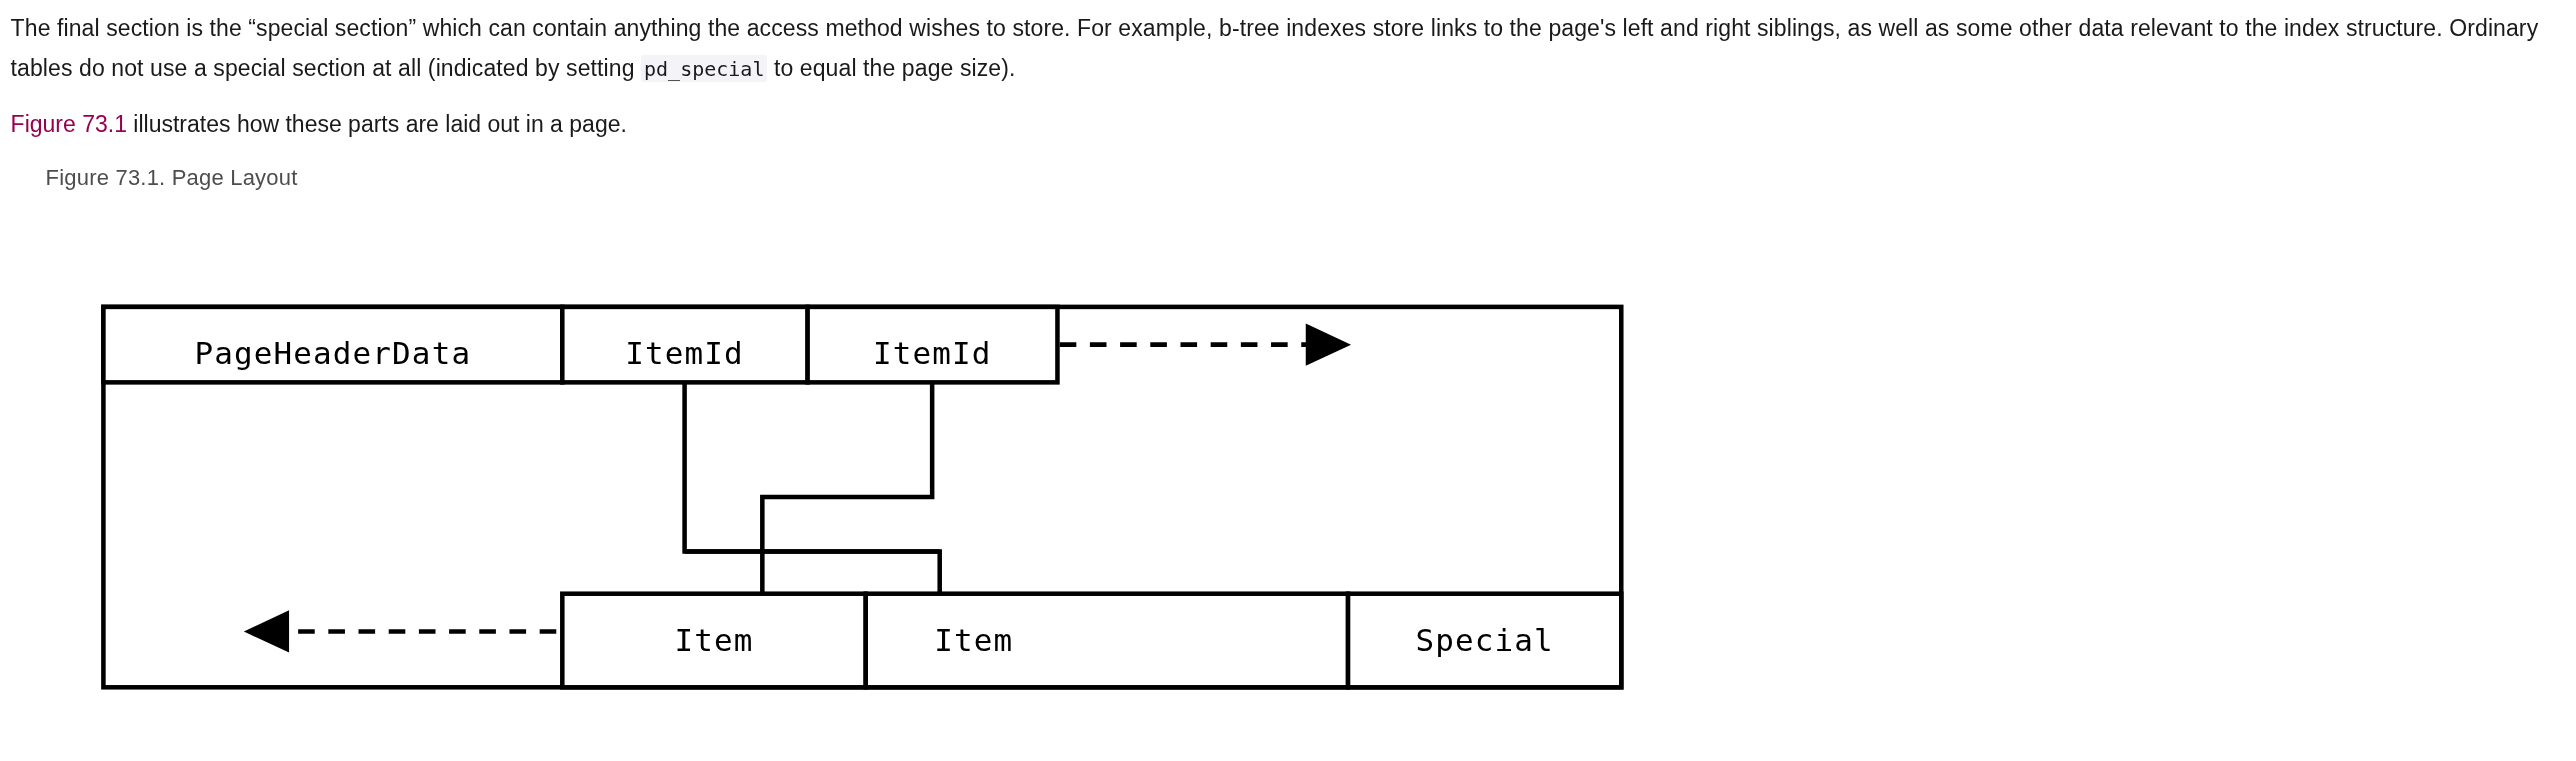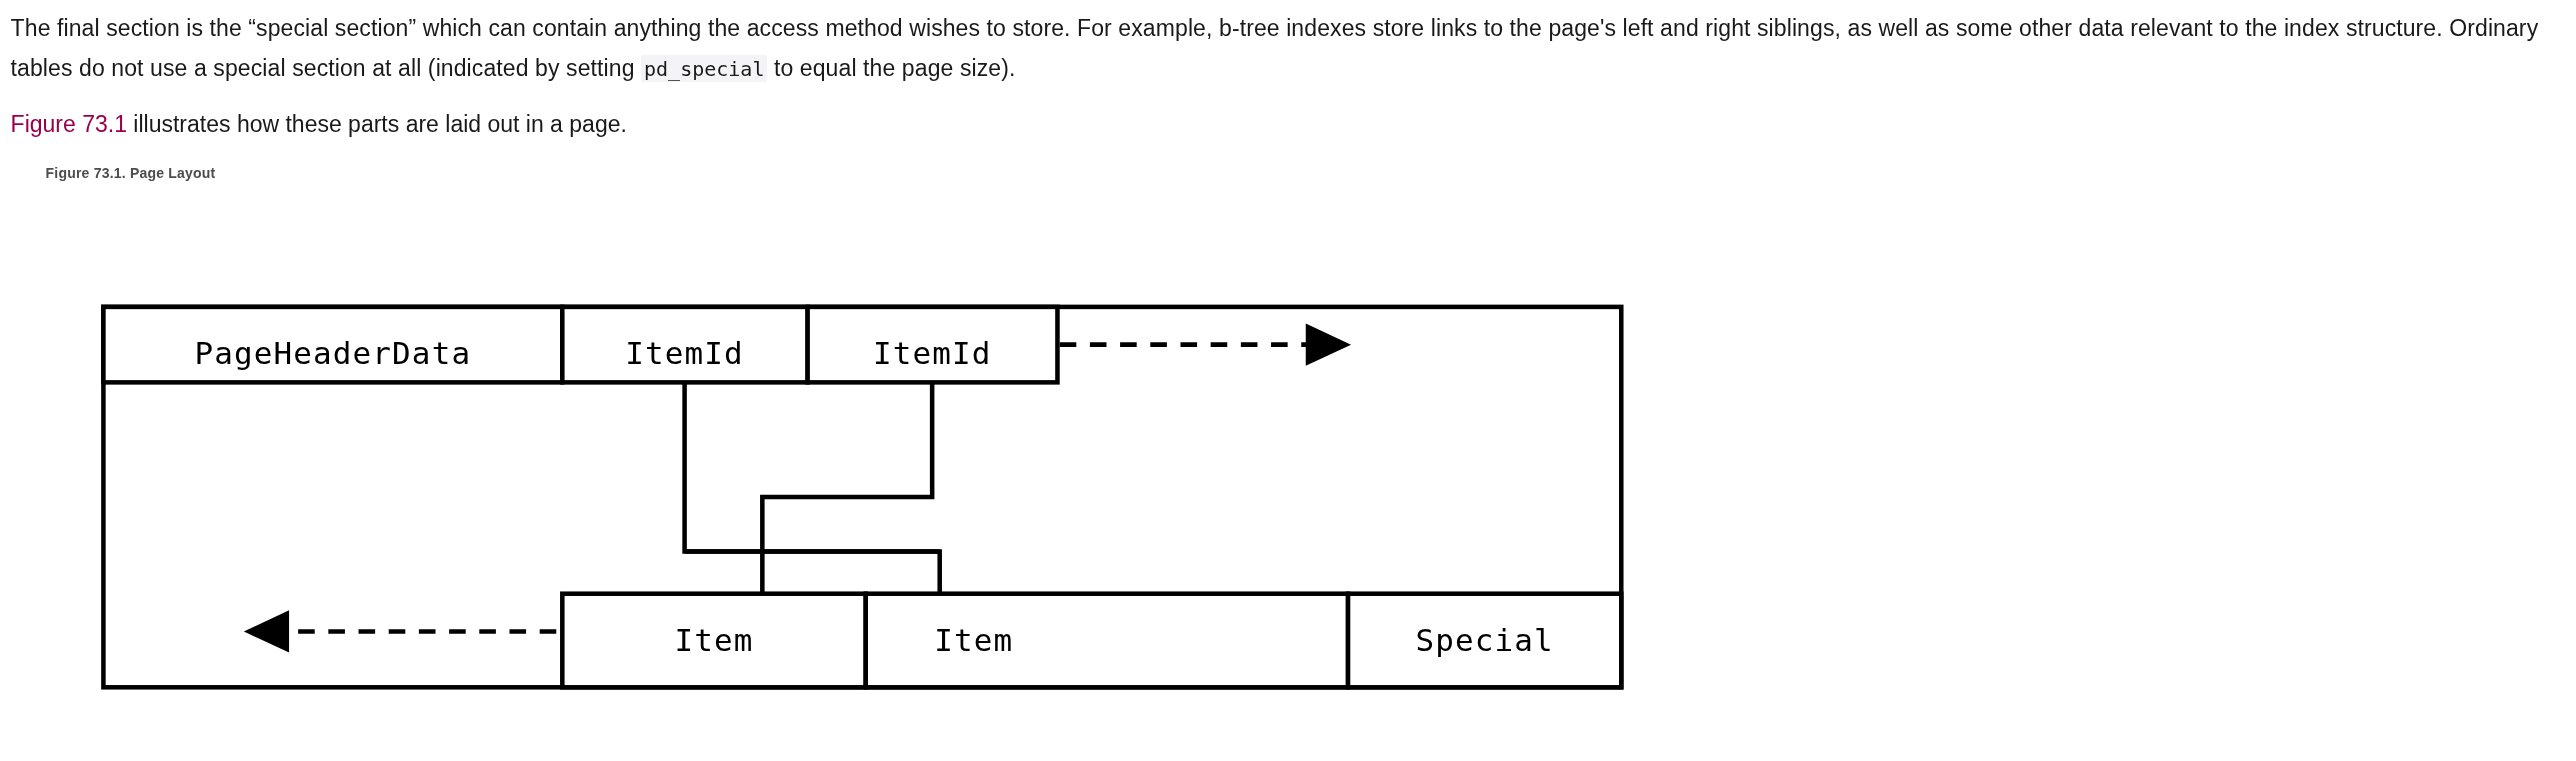--- a/index.html
+++ b/index.html
@@ -65,22 +65,22 @@
   a.fig-link {
     color: #99004d;
     text-decoration: none;
     font-weight: 400;
   }
 
   .figure-caption {
     position: absolute;
     left: 35px;
     top: 157px;
-    font-size: 14px;
-    font-weight: 700;
+    font-size: 22px;
+    font-weight: 400;
     color: #4d4d4d;
     letter-spacing: 0.2px;
     text-align: center;
   }
 
   
   .diagram-wrap {
     position: absolute;
     left: 0px;
     top: 248px;

